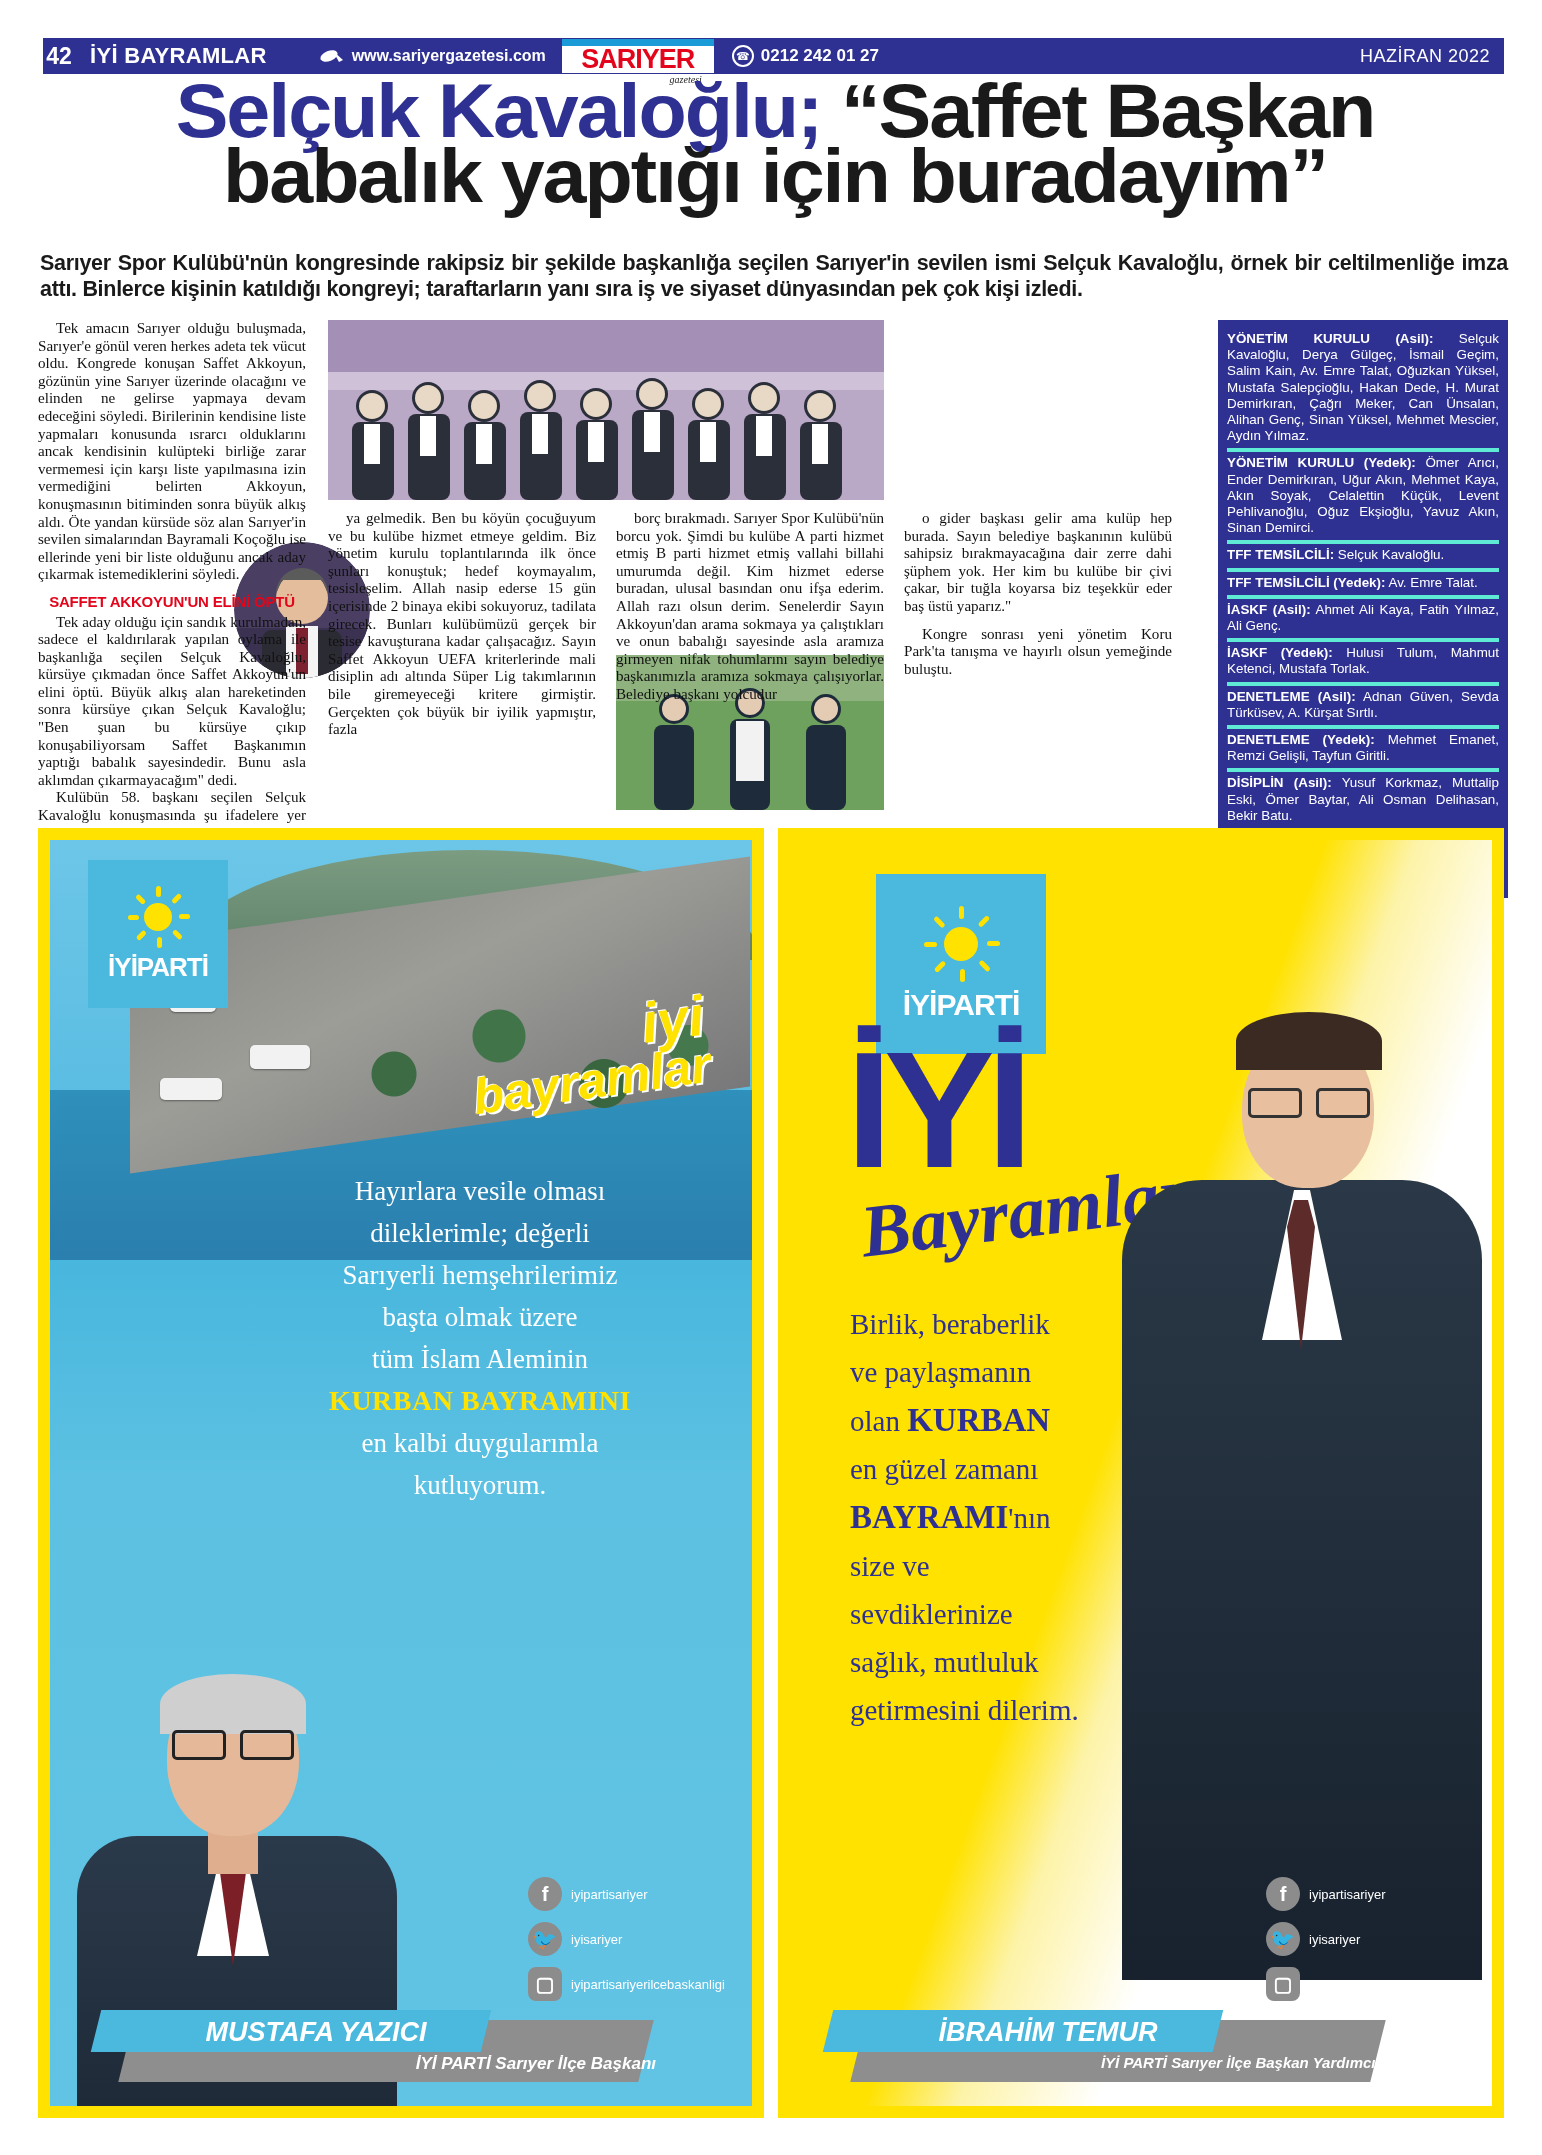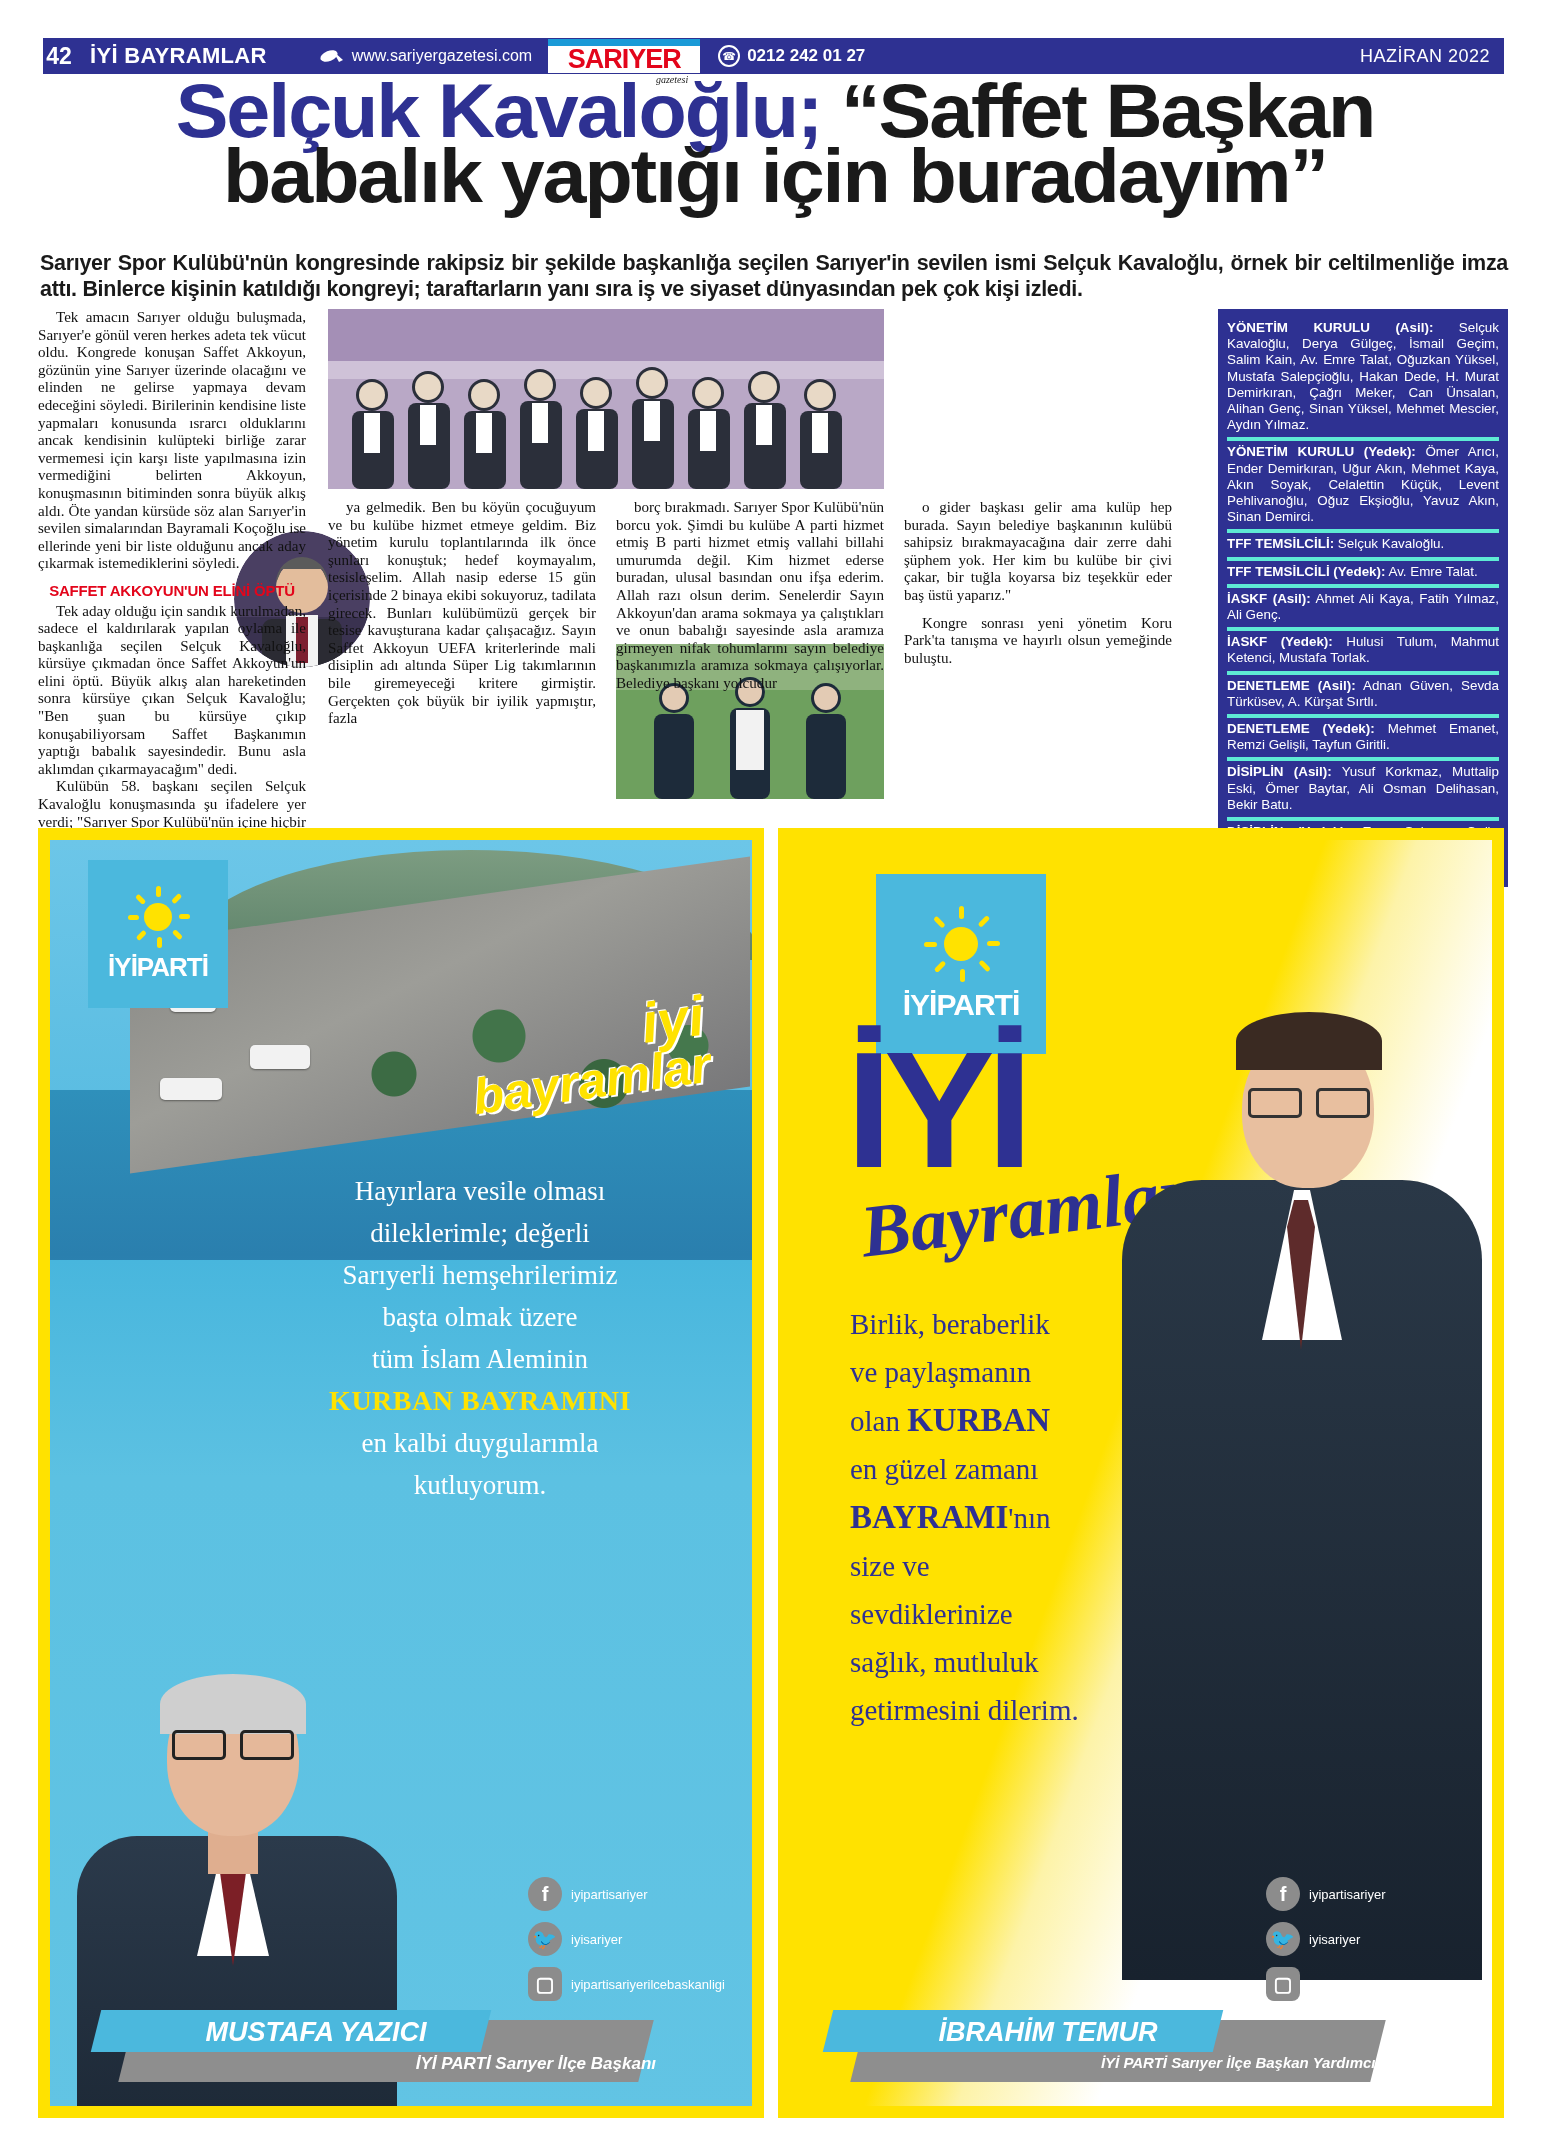--- a/index.html
+++ b/index.html
@@ -6,40 +6,40 @@
   body{width:1542px;height:2155px;font-family:"Liberation Serif",serif;position:relative;overflow:hidden;}
   .page{position:relative;width:1542px;height:2155px;background:#fff;}
 
   
   .masthead{position:absolute;left:38px;top:38px;width:1466px;height:36px;background:#2e3192;display:flex;align-items:center;}
   .mh-pagenum{width:42px;height:36px;background:#2e3192;color:#fff;font-family:"Liberation Sans",sans-serif;font-weight:bold;font-size:23px;display:flex;align-items:center;justify-content:center;position:relative;}
   .mh-pagenum:before{content:"";position:absolute;left:0;top:0;width:5px;height:36px;background:#fff;}
   .mh-section{color:#fff;font-family:"Liberation Sans",sans-serif;font-weight:bold;font-size:22px;letter-spacing:.3px;margin-left:10px;}
   .mh-web{display:flex;align-items:center;gap:7px;margin-left:52px;}
   .mh-web .wicon{width:26px;height:16px;}
-  .mh-weburl{color:#fff;font-family:"Liberation Sans",sans-serif;font-weight:normal;font-size:16px;}
+  .mh-weburl{color:#fff;font-family:"Liberation Sans",sans-serif;font-weight:bold;font-size:16px;}
   .mh-logo{margin-left:16px;width:152px;height:34px;background:#fff;position:relative;display:flex;flex-direction:column;justify-content:flex-start;}
   .mh-logo-top{height:7px;background:#1a9ad7;width:100%;}
   .mh-logo-word{color:#e3051b;font-family:"Liberation Sans",sans-serif;font-weight:bold;font-size:27px;line-height:26px;letter-spacing:-1px;text-align:center;-webkit-text-stroke:0px;}
   .mh-logo-sub{position:absolute;right:12px;bottom:-12px;font-family:"Liberation Serif",serif;font-style:italic;font-size:10px;color:#222;}
   .mh-phone{display:flex;align-items:center;gap:7px;margin-left:18px;}
   .ph-ic{width:18px;height:18px;border:2px solid #fff;border-radius:50%;display:flex;align-items:center;justify-content:center;font-size:11px;color:#fff;}
   .mh-phonenum{color:#fff;font-family:Liberation Sans, sans-serif;font-weight:bold;font-size:17px;}
   .mh-date{margin-left:auto;margin-right:14px;color:#fff;font-family:"Liberation Sans",sans-serif;font-size:18px;letter-spacing:.5px;}
 
   
   .headline{position:absolute;left:40px;top:78px;width:1470px;text-align:center;line-height:0.86;}
   .hl-line{font-family:"Liberation Sans",sans-serif;font-weight:bold;font-size:76px;letter-spacing:-2px;white-space:nowrap;transform:scaleX(1.04);transform-origin:center;}
   .hl-blue{color:#2e3192;}
   .hl-black{color:#1a1a1a;}
 
   .standfirst{position:absolute;left:40px;top:250px;width:1468px;font-family:"Liberation Sans",sans-serif;font-weight:bold;font-size:21.5px;line-height:26px;color:#1a1a1a;text-align:justify;letter-spacing:-0.3px;}
 
   
-  .article{position:absolute;left:38px;top:309px;width:1470px;height:500px;}
+  .article{position:absolute;left:38px;top:320px;width:1470px;height:500px;}
   .col{position:absolute;top:0;font-family:"Liberation Serif",serif;font-size:15.1px;line-height:17.6px;color:#111;text-align:justify;}
   .col p{margin:0;text-indent:18px;}
   .col1{left:0;width:268px;}
   .col2{left:290px;width:268px;}
   .col3{left:578px;width:268px;}
   .col4{left:866px;width:268px;}
 
   .redhead{font-family:"Liberation Sans",sans-serif;font-weight:bold;font-size:15px;color:#e3051b;text-align:center;letter-spacing:-.2px;margin:9px 0 3px 0;}
 
   

